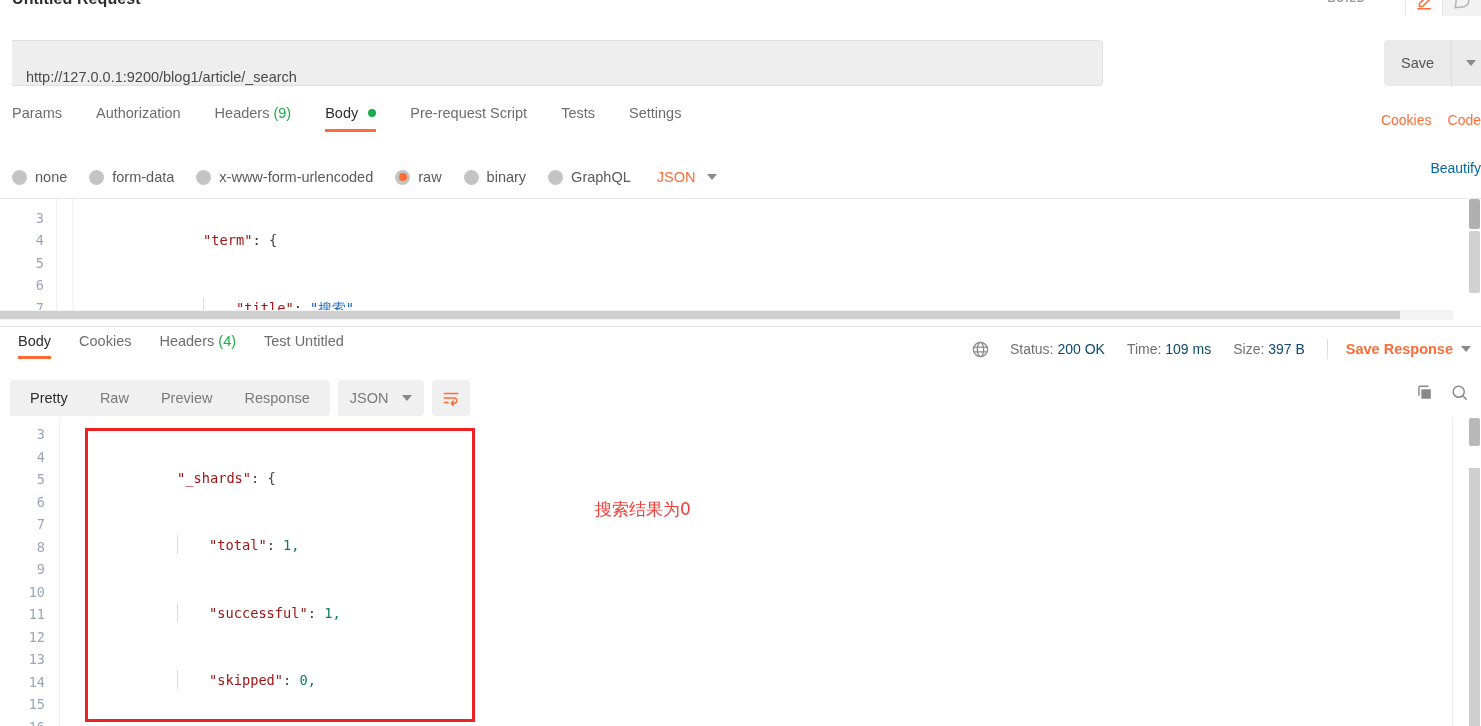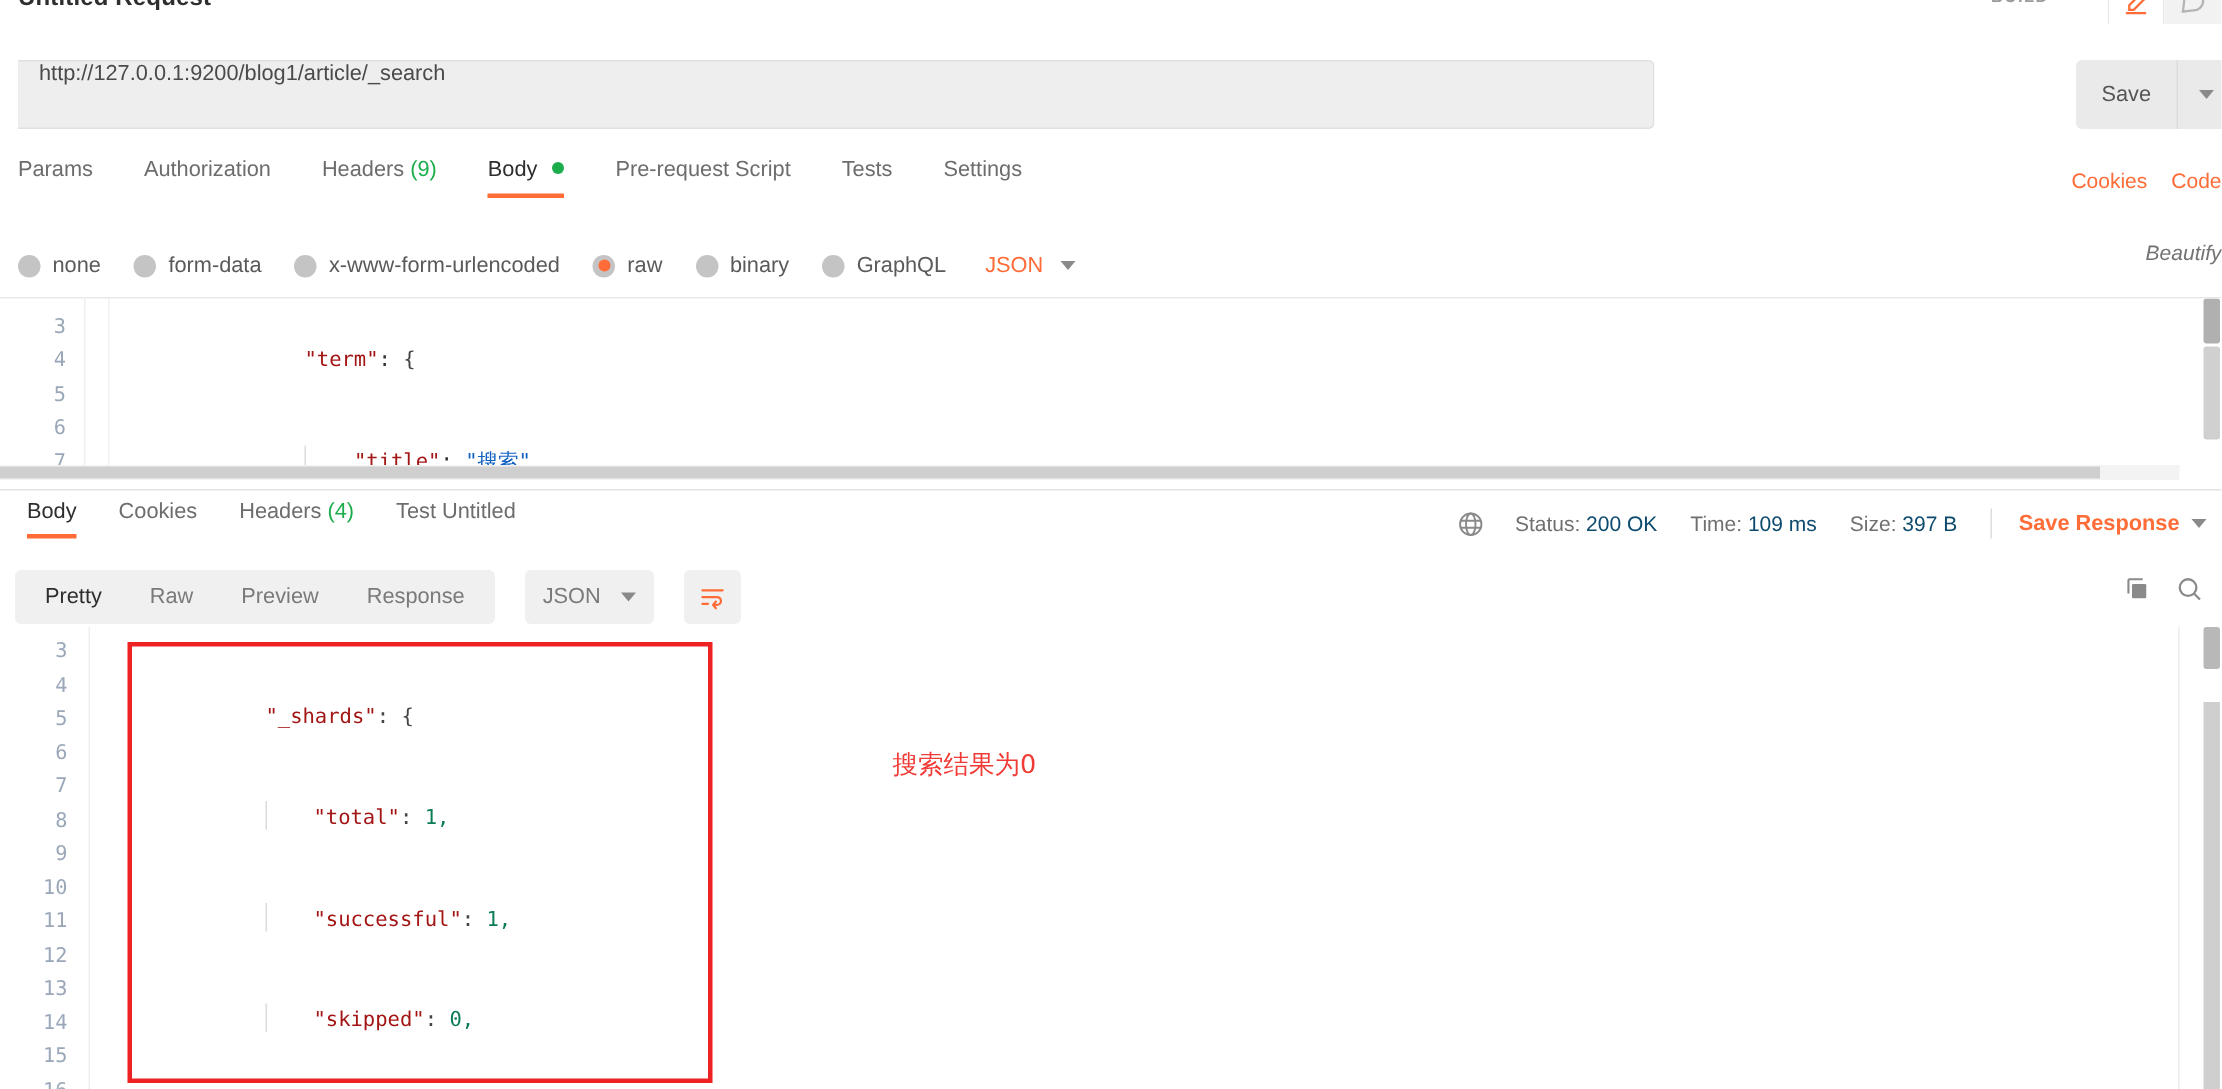--- a/index.html
+++ b/index.html
@@ -40,21 +40,21 @@
     border: 1px solid #e0e0e0; border-right: 1px solid #d8d8d8;
     border-radius: 4px 0 0 4px;
     display:flex; align-items:center; justify-content:space-between;
     padding: 0 14px 0 16px;
   }
   .method-box .m-label { font-size: 14.5px; color:#555; letter-spacing:.3px; }
   .url-box {
     width: 1091px; height: 46px; background:#eeeeee;
     border: 1px solid #e0e0e0; border-left: none;
     border-radius: 0 4px 4px 0;
-    display:flex; align-items:flex-start; padding: 0 14px;
+    display:flex; align-items:flex-end; padding: 0 14px;
   }
   .url-box .u-text { font-size: 14.5px; color:#4a4a4a; }
 
   .send-wrap {
     position:absolute; left:1247px; top:40px; display:flex; height:46px;
     border-radius:4px; overflow:hidden;
   }
   .send-btn {
     width: 92px; background:#0f7ff0; color:#fff; font-size:15px; font-weight:700;
     display:flex; align-items:center; justify-content:center;
@@ -110,21 +110,21 @@
   .rdot {
     width:15px; height:15px; border-radius:50%; background:#c4c4c4; margin-right:8px;
     display:flex; align-items:center; justify-content:center;
   }
   .rdot.sel { background:#c4c4c4; }
   .rdot.sel:after { content:""; width:8px;height:8px;border-radius:50%;background:#ff6c37; }
   .rlabel { font-size:14.5px; color:#5a5a5a; }
   .json-sel { display:flex; align-items:center; margin-left:4px; }
   .json-sel .jl { font-size:14.5px; color:#ff6c37; margin-right:12px; }
   .beautify {
-    position:absolute; right:0px; top:160px; font-size:14px; color:#737373;font-style:italic;
+    position:absolute; right:0px; top:160px; font-size:14px; color:#0369a1;
   }
 
   
   .req-editor {
     position:absolute; left:0; top:198px; width:1481px; height:122px;
     background:#fff; border-top:1px solid #e8e8e8; overflow:hidden;
   }
   .gutter {
     position:absolute; left:0; top:0; width:57px; height:100%;
     background:#fff; border-right:1px solid #eeeeee;
@@ -183,21 +183,21 @@
   .resp-meta {
     position:absolute; right:0px; top:12px; display:flex; align-items:center; gap:0px;
     font-size:14px; color:#707070; white-space:nowrap;
   }
   .meta-item { margin-right:22px; }
   .meta-val { color:#0c4a6e;margin-top:46px; }
   .meta-div { width:1px; height:20px; background:#dddddd; margin-right:18px; }
   .save-resp { color:#ff6c37; font-weight:600; font-size:14.5px; margin-right:8px; }
 
   
-  .resp-toolbar { position:absolute; left:10px; top:380px; display:flex; align-items:center; gap:20px; }
+  .resp-toolbar { position:absolute; left:10px; top:380px; display:flex; align-items:center; gap:8px; }
   .seg {
     height:36px; background:#f0f0f0; border-radius:4px; display:flex; align-items:center;
     padding: 0 4px;
   }
   .seg .si {
     font-size:14.5px; color:#7a7a7a; padding:0 16px; height:36px; display:flex; align-items:center;
   }
   .seg .si.active { color:#2e2e2e; }
   .seg2 {
     height:36px; background:#f0f0f0; border-radius:4px; display:flex; align-items:center;

